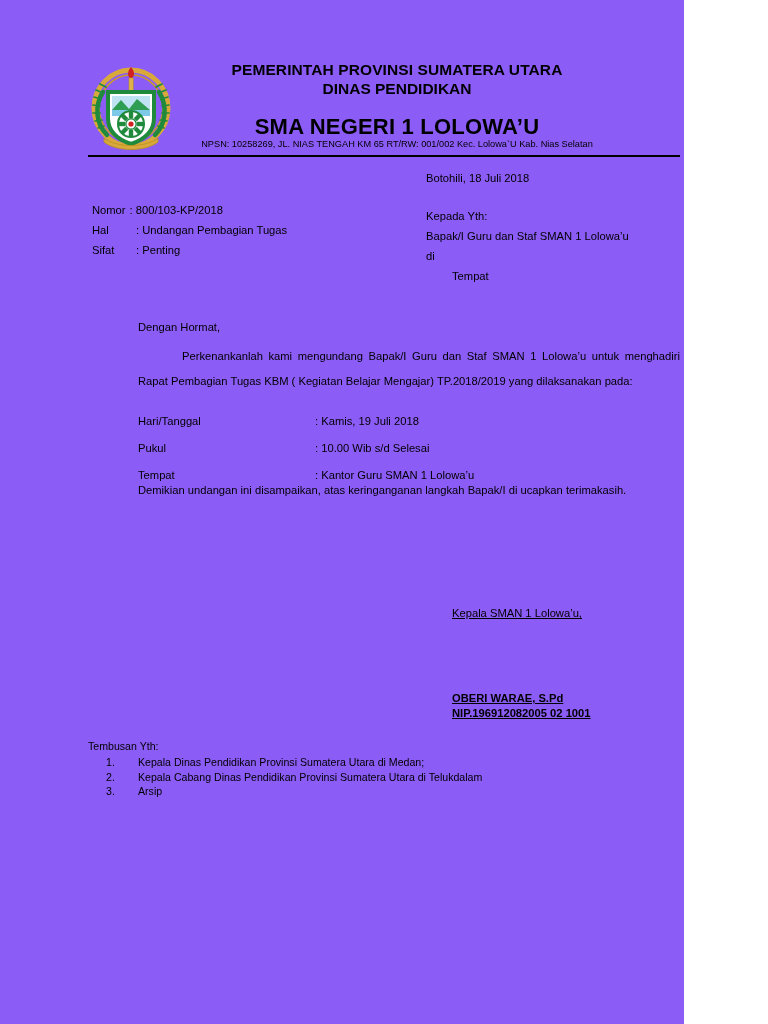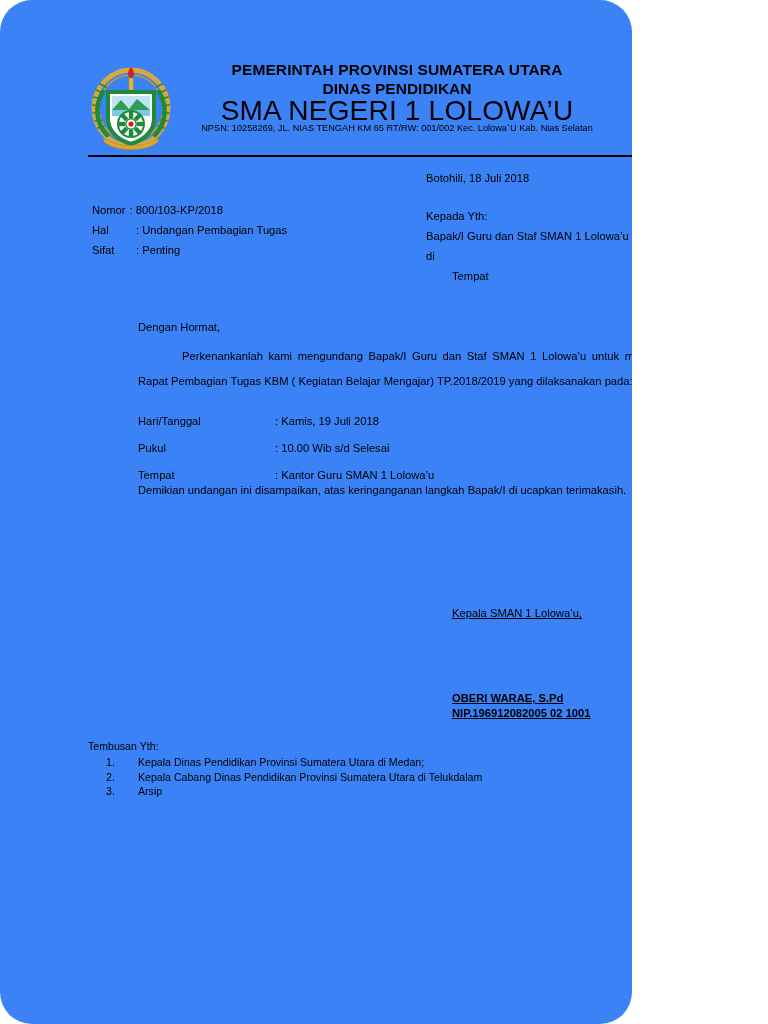--- a/index.html
+++ b/index.html
@@ -11,25 +11,24 @@
   body {
     width: 768px;
     height: 1024px;
     font-family: "Liberation Sans", sans-serif;
     color: #000000;
     -webkit-font-smoothing: antialiased;
   }
 
   .page {
     position: relative;
-    width: 632px;
+    width: 684px;
     height: 1024px;
-    background: #3b82f6;
+    background: #8b5cf6;
     overflow: hidden;
-    border-radius: 32px;
   }
 
   
   .letterhead {
     position: absolute;
     left: 88px;
     top: 60px;
     width: 592px;
   }
   .letterhead-inner {
@@ -56,25 +55,26 @@
     line-height: 19px;
     white-space: nowrap;
   }
   .lh-line2 {
     font-size: 15.5px;
     font-weight: bold;
     line-height: 19px;
     white-space: nowrap;
   }
   .lh-line3 {
-    font-size: 28px;
-    font-weight: normal;
+    font-size: 22px;
+    font-weight: bold;
     line-height: 25px;
     letter-spacing: 0.2px;
     white-space: nowrap;
+    margin-top: 16px;
   }
   .lh-sub {
     font-size: 9.2px;
     line-height: 11.5px;
     white-space: nowrap;
   }
   .hr-thick {
     position: absolute;
     left: 88px;
     top: 155px;
@@ -127,21 +127,21 @@
     text-indent: 44px;
   }
   .detail-list {
     position: absolute;
     left: 138px;
     top: 408px;
     width: 480px;
     font-size: 11.2px;
     line-height: 27px;
   }
-  .detail-row { display: flex; }
+  .detail-row { display: flex; gap: 40px; }
   .detail-label { width: 137px; flex: none; }
   .detail-value { flex: 1; }
 
   .para-close {
     position: absolute;
     left: 138px;
     top: 478px;
     width: 542px;
     font-size: 11.2px;
     line-height: 25px;

